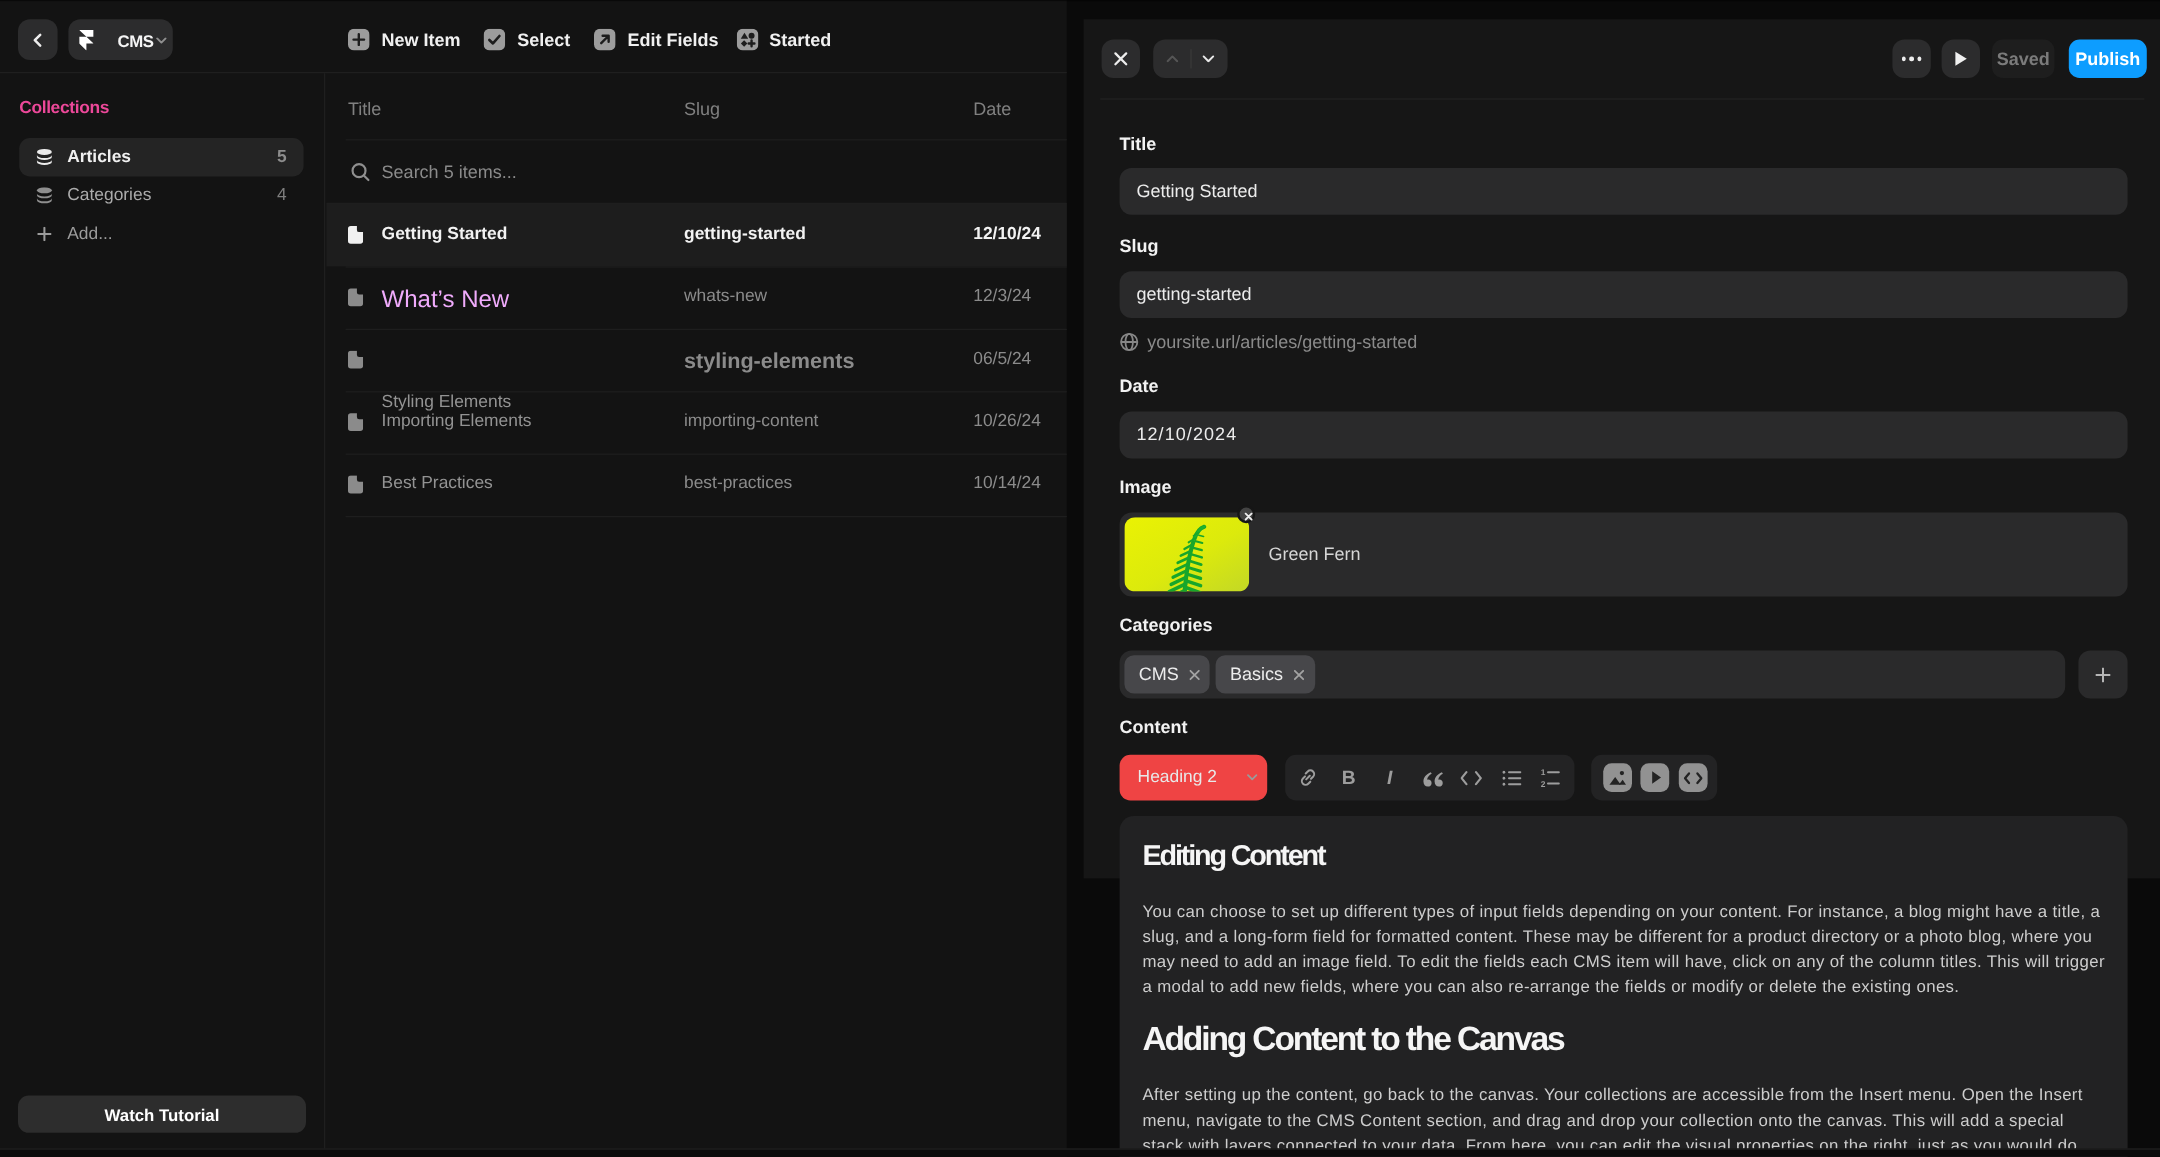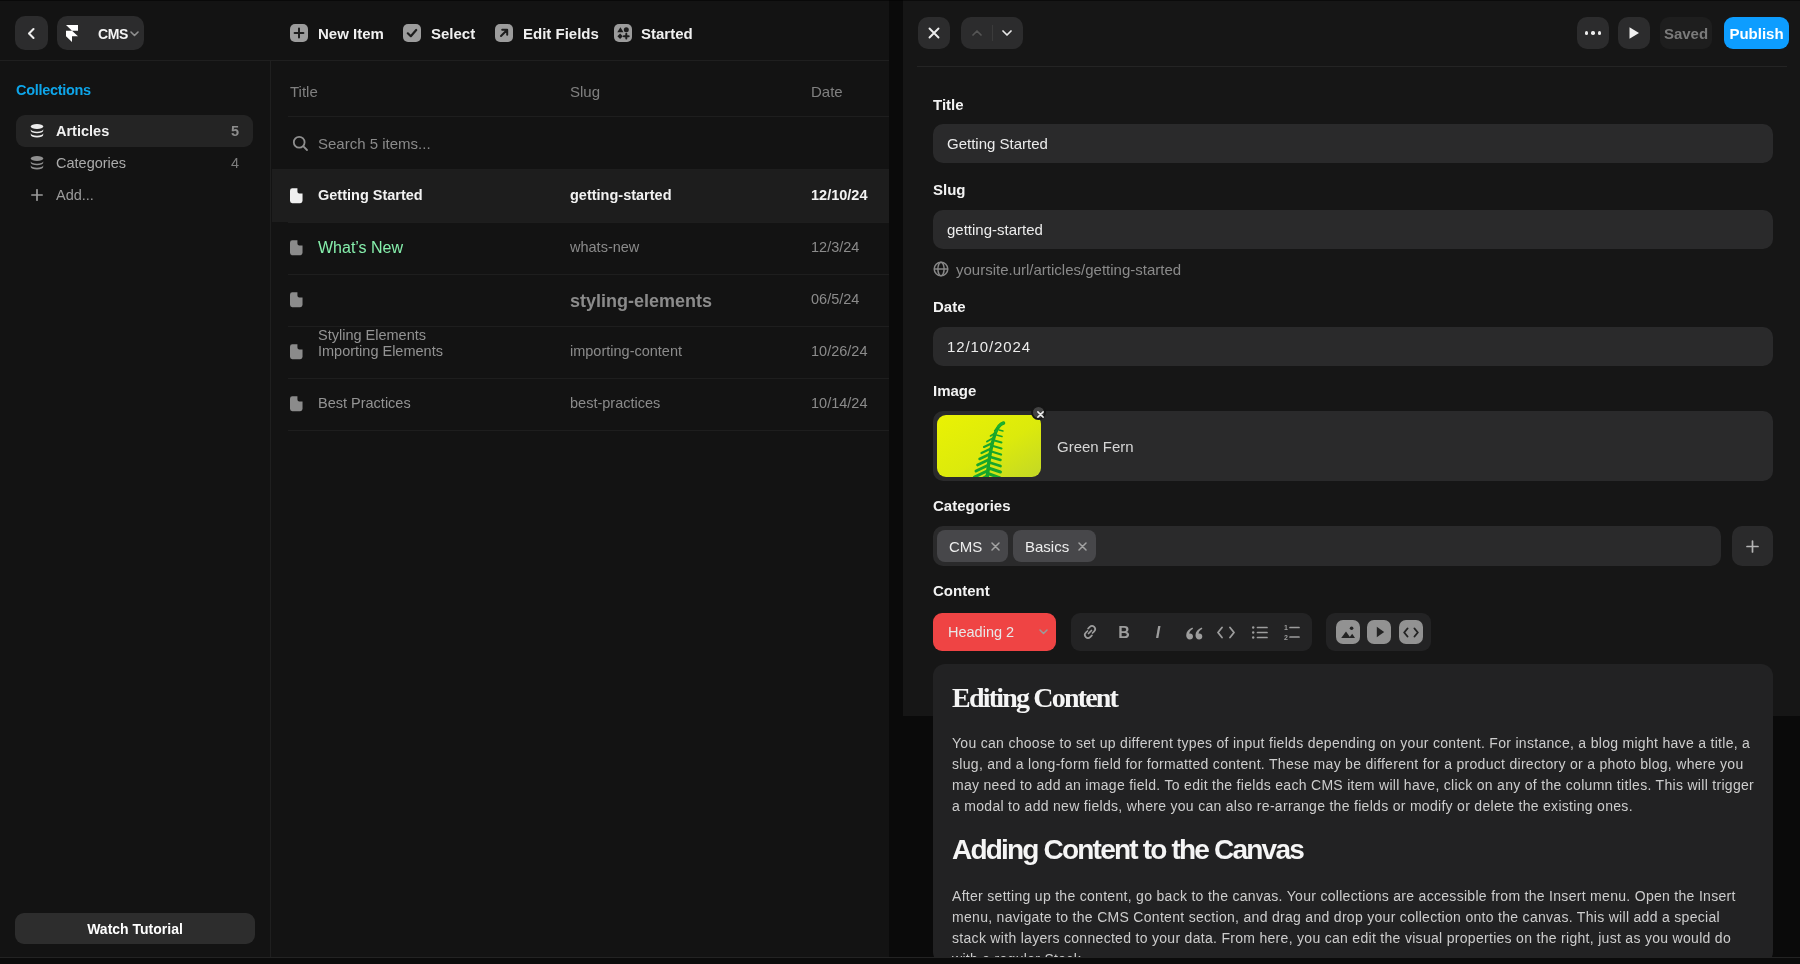--- a/index.html
+++ b/index.html
@@ -1,21 +1,21 @@
 <!DOCTYPE html>
 <html><head>
 <meta charset="utf-8">
 <style>
   * { margin:0; padding:0; box-sizing:border-box; }
   html,body { width:1800px; height:964px; background:#0a0a0a; overflow:hidden;
     font-family:"Liberation Sans", sans-serif; -webkit-font-smoothing:antialiased; }
   .abs { position:absolute; }
   #stage { position:relative; width:1800px; height:964px; background:#0a0a0a; }
   #left { left:0; top:0; width:889px; height:964px; background:#131313; }
-  #panel { left:903px; top:0; width:897px; height:716px; background:#161616; }
+  #panel { left:903px; top:16px; width:897px; height:716px; background:#161616; }
   .btn { background:#2c2c2d; border-radius:10px; }
   .lbl { font-size:15px; font-weight:700; color:#f2f2f2; }
   .flexv { display:flex; align-items:center; }
   .input { background:#2a2a2b; border-radius:10px; }
   svg { display:block; }
 </style>
 </head>
 <body>
 <div id="stage">
   <div id="left" class="abs">
@@ -60,21 +60,21 @@
           <rect width="18" height="18" rx="5" fill="#9c9c9c"></rect>
         <path d="M6.4 3.2 L9.5 8.3 H3.3 Z" fill="#1d1d1d"></path>
         <circle cx="12.3" cy="5.7" r="2.5" fill="#1d1d1d"></circle>
         <path d="M6.1 9.5 L8.8 12.2 L6.1 14.9 L3.4 12.2 Z" fill="#1d1d1d"></path>
         <path d="M12.3 9.8 V14.6 M9.9 12.2 H14.7" stroke="#1d1d1d" stroke-width="2" stroke-linecap="round"></path>
       </svg>
       <div class="abs" style="left:641px;top:25px;font-size:15px;font-weight:700;color:#f0f0f0;">Started</div>
     </div>
 
     <div class="abs" id="sidebar" style="left:0;top:61px;width:271px;height:897px;border-right:1px solid #1f1f1f;">
-      <div class="abs" style="left:16px;top:21px;font-size:14.5px;font-weight:700;letter-spacing:-0.3px;color:#0ea5e9;">Collections</div>
+      <div class="abs" style="left:16px;top:21px;font-size:14.5px;font-weight:700;letter-spacing:-0.3px;color:#ec4899;">Collections</div>
 
       <div class="abs" style="left:16px;top:54px;width:237px;height:32px;border-radius:9px;background:#242424;">
         <svg class="abs" style="left:14px;top:9px;" width="14" height="14" viewBox="0 0 14 14">
           <ellipse cx="7" cy="2.6" rx="6.2" ry="2.5" fill="#ececec"></ellipse>
           <path d="M0.8 5.2 a6.2 2.5 0 0 0 12.4 0 v1.6 a6.2 2.5 0 0 1 -12.4 0 z" fill="#ececec"></path>
           <path d="M0.8 9.3 a6.2 2.5 0 0 0 12.4 0 v1.6 a6.2 2.5 0 0 1 -12.4 0 z" fill="#ececec"></path>
         </svg>
         <div class="abs" style="left:40px;top:8px;font-size:14.5px;font-weight:600;color:#f0f0f0;">Articles</div>
         <div class="abs" style="right:14px;top:8px;font-size:14.5px;font-weight:600;color:#8d8d8d;">5</div>
       </div>
@@ -119,21 +119,21 @@
         <div class="abs" style="left:46px;top:17px;font-size:14.5px;font-weight:600;color:#f2f2f2;">Getting Started</div>
         <div class="abs" style="left:298px;top:17px;font-size:14.5px;font-weight:600;color:#f2f2f2;">getting-started</div>
         <div class="abs" style="left:539px;top:17px;font-size:14.5px;font-weight:600;color:#f2f2f2;">12/10/24</div>
       </div>
 
       <div class="abs" style="left:16px;top:161px;width:601px;height:1px;background:#1e1e1e;"></div>
       <div class="abs" style="left:0;top:161px;width:617px;height:52px;">
         <svg class="abs" style="left:18px;top:18px;" width="13" height="15.5" viewBox="0 0 14 16">
             <path d="M2.5 0 H8 L13.5 5.5 V13.5 A2.5 2.5 0 0 1 11 16 H2.5 A2.5 2.5 0 0 1 0 13.5 V2.5 A2.5 2.5 0 0 1 2.5 0 Z M8 0 V3.5 A2 2 0 0 0 10 5.5 H13.5 Z" fill="#8b8b8b" fill-rule="evenodd"></path>
           </svg>
-        <div class="abs" style="left:46px;top:17px;font-size:16px;font-weight:400;color:#86efac;">What’s New</div>
+        <div class="abs" style="left:46px;top:17px;font-size:20px;font-weight:400;color:#f0abfc;">What’s New</div>
         <div class="abs" style="left:298px;top:17px;font-size:14.5px;font-weight:400;color:#8b8b8b;">whats-new</div>
         <div class="abs" style="left:539px;top:17px;font-size:14.5px;font-weight:400;color:#8b8b8b;">12/3/24</div>
       </div>
 
       <div class="abs" style="left:16px;top:213px;width:601px;height:1px;background:#1e1e1e;"></div>
       <div class="abs" style="left:0;top:213px;width:617px;height:52px;">
         <svg class="abs" style="left:18px;top:18px;" width="13" height="15.5" viewBox="0 0 14 16">
             <path d="M2.5 0 H8 L13.5 5.5 V13.5 A2.5 2.5 0 0 1 11 16 H2.5 A2.5 2.5 0 0 1 0 13.5 V2.5 A2.5 2.5 0 0 1 2.5 0 Z M8 0 V3.5 A2 2 0 0 0 10 5.5 H13.5 Z" fill="#8b8b8b" fill-rule="evenodd"></path>
           </svg>
         <div class="abs" style="left:46px;top:17px;font-size:14.5px;font-weight:400;color:#939393;margin-top:36px;">Styling Elements</div>
@@ -338,21 +338,21 @@
           </svg>
       </div>
       <div class="abs" style="left:72.5px;top:7px;width:24px;height:24px;border-radius:7px;background:#929292;">
         <svg class="abs" style="left:4px;top:6.5px;" width="16" height="11" viewBox="0 0 16 11">
             <path d="M4.5 1.5 L1.2 5.5 L4.5 9.5 M11.5 1.5 L14.8 5.5 L11.5 9.5" fill="none" stroke="#232323" stroke-width="1.9" stroke-linecap="round" stroke-linejoin="round"></path>
           </svg>
       </div>
     </div>
 
     <div class="abs" style="left:30px;top:664px;width:840px;height:300px;border-radius:12px;background:#222223;padding:17px 20px 0 19px;">
-      <h2 style="font-size:28px;line-height:34px;font-weight:700;color:#f5f5f5;letter-spacing:-1.8px;font-family:Liberation Serif, serif;">Editing Content</h2>
+      <h2 style="font-size:24px;line-height:34px;font-weight:700;color:#f5f5f5;letter-spacing:-1.8px;">Editing Content</h2>
       <p style="margin-top:17.5px;font-size:14px;line-height:21px;font-weight:400;color:#cdcdcd;letter-spacing:0.3px;white-space:nowrap;">You can choose to set up different types of input fields depending on your content. For instance, a blog might have a title, a<br>slug, and a long-form field for formatted content. These may be different for a product directory or a photo blog, where you<br>may need to add an image field. To edit the fields each CMS item will have, click on any of the column titles. This will trigger<br>a modal to add new fields, where you can also re-arrange the fields or modify or delete the existing ones.</p>
       <h2 style="margin-top:16.5px;font-size:28px;line-height:34px;font-weight:700;color:#f5f5f5;letter-spacing:-1.8px;">Adding Content to the Canvas</h2>
       <p style="margin-top:18.5px;font-size:14px;line-height:21px;font-weight:400;color:#cdcdcd;letter-spacing:0.3px;white-space:nowrap;">After setting up the content, go back to the canvas. Your collections are accessible from the Insert menu. Open the Insert<br>menu, navigate to the CMS Content section, and drag and drop your collection onto the canvas. This will add a special<br>stack with layers connected to your data. From here, you can edit the visual properties on the right, just as you would do<br>with a regular Stack.</p>
     </div>
   </div>
   <div class="abs" style="left:0;top:0;width:1800px;height:1px;background:rgba(0,0,0,0.5);z-index:60;"></div>
 
   <div class="abs" style="left:0;top:957px;width:1800px;height:7px;background:#0b0b0b;border-top:1px solid #232323;z-index:50;"></div>
 </div>
 

